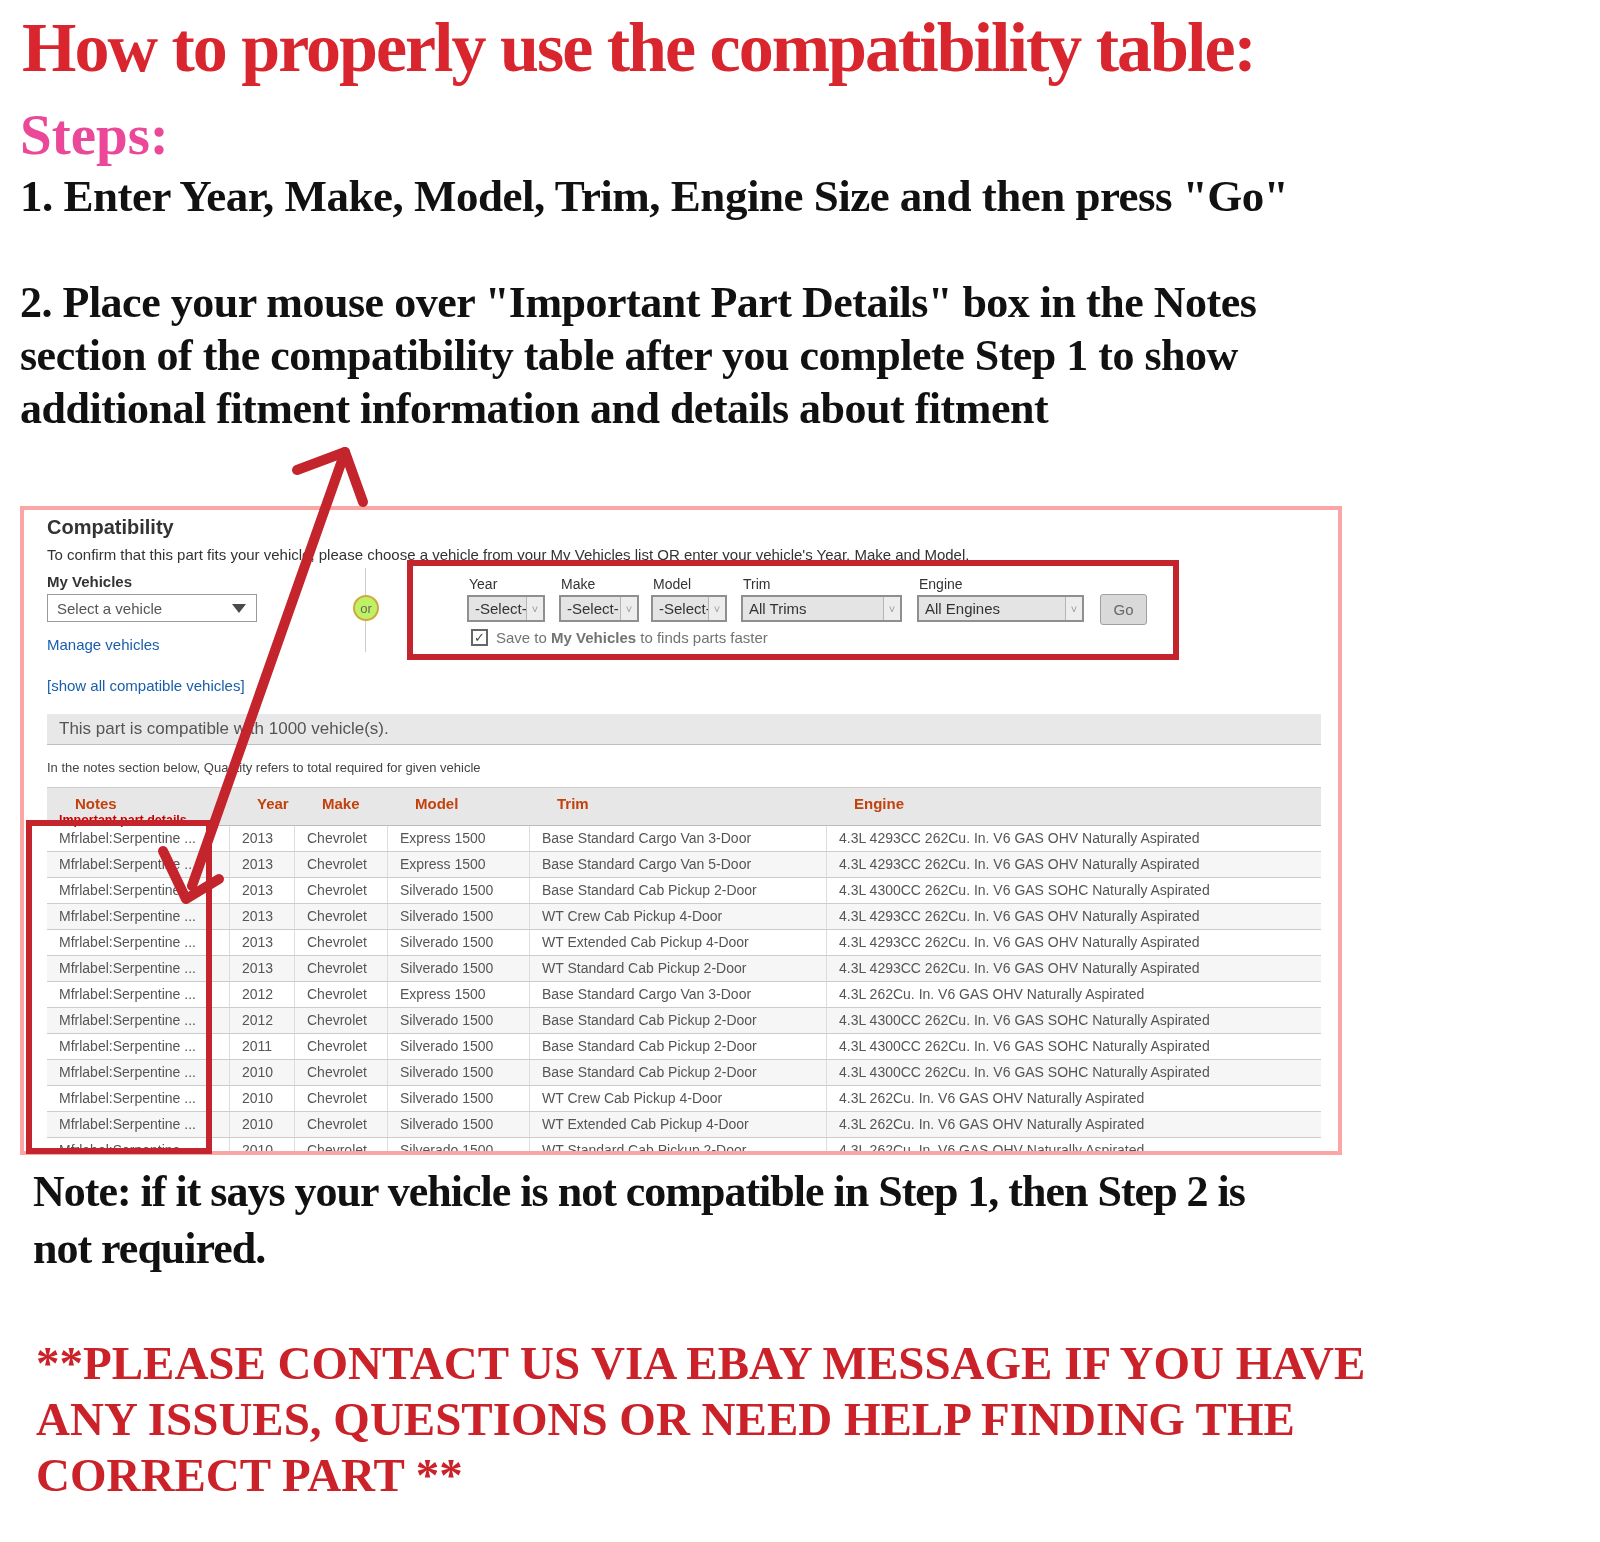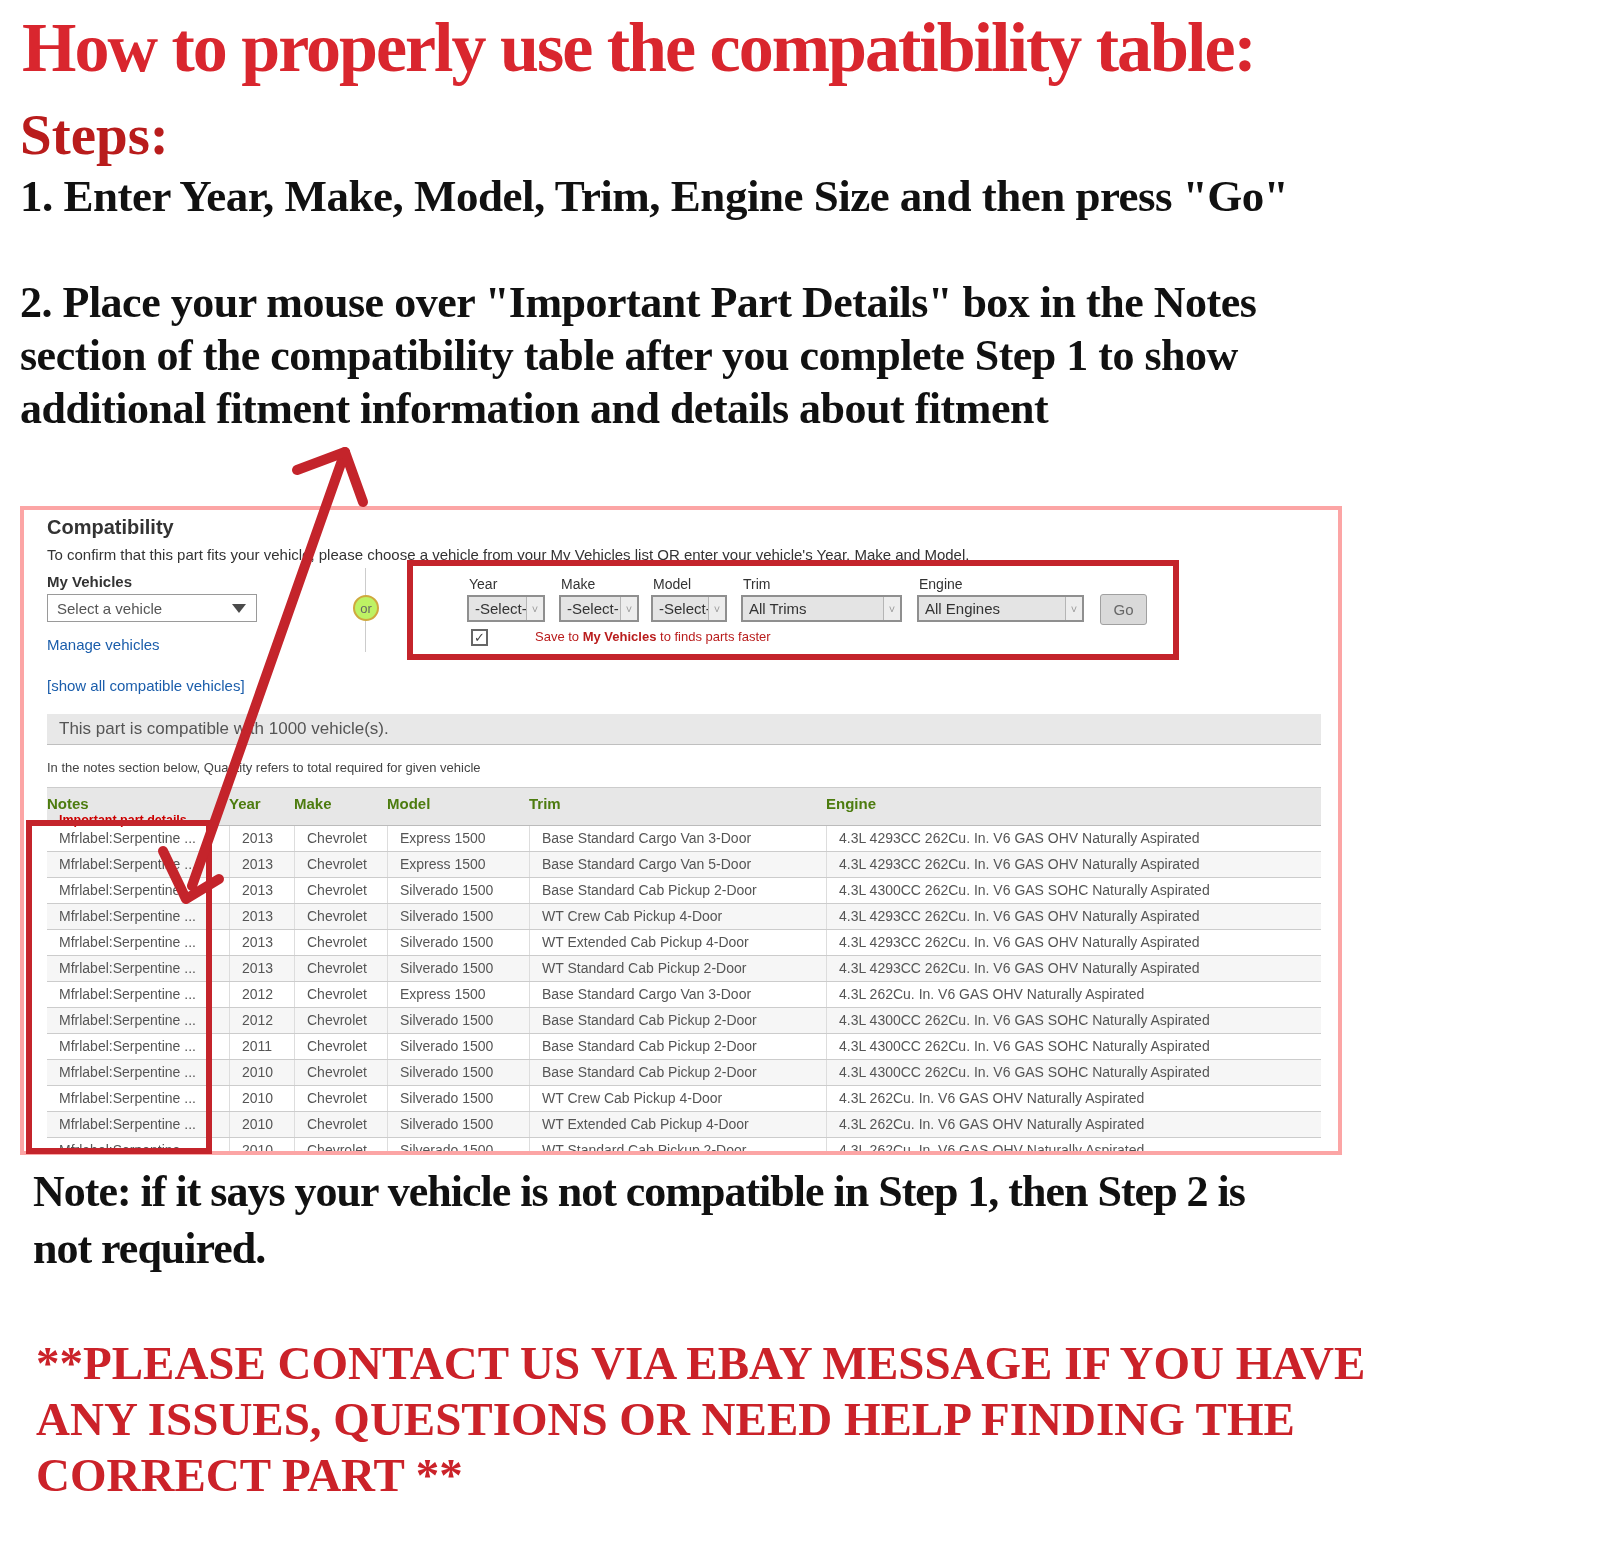--- a/index.html
+++ b/index.html
@@ -1,21 +1,21 @@
 <!DOCTYPE html>
 <html><head>
 <meta charset="utf-8">
 <style>
   html,body{margin:0;padding:0;background:#fff;}
   .canvas{position:relative;width:1600px;height:1542px;background:#fff;overflow:hidden;
           font-family:"Liberation Sans",sans-serif;border-radius:13px;}
   
   .serif{font-family:"Liberation Serif",serif;font-weight:700;white-space:pre-line;}
   .page-title{position:absolute;left:22px;top:8px;font-size:70px;letter-spacing:-2px;color:#d9262e;}
-  .steps-heading{position:absolute;left:20px;top:102px;font-size:57px;color:#b91c1c;}
+  .steps-heading{position:absolute;left:20px;top:102px;font-size:57px;color:#ec4899;}
   .step1{position:absolute;left:20px;top:170px;font-size:45px;letter-spacing:-0.5px;color:#111;}
   .step2{position:absolute;left:20px;top:276px;font-size:44px;line-height:53px;letter-spacing:-0.5px;color:#111;}
   .note-text{position:absolute;left:33px;top:1163px;font-size:44px;line-height:57px;letter-spacing:-1px;color:#111;}
   .contact-text{position:absolute;left:36px;top:1335px;font-size:47px;line-height:56px;color:#cb2229;}
   
   .widget{position:absolute;left:20px;top:506px;width:1322px;height:649px;background:#fff;
           border:4px solid #fca5a5;box-sizing:border-box;overflow:hidden;color:#333;}
   .w-title{position:absolute;left:23px;top:6px;font-size:20px;font-weight:700;color:#333;}
   .w-desc{position:absolute;left:23px;top:36px;font-size:15px;color:#333;}
   .mv-label{position:absolute;left:23px;top:63px;font-size:15px;font-weight:700;}
@@ -41,31 +41,31 @@
              color:#9a9a9a;border-left:1px solid #b5b5b5;background:#ededed;}
   .lf0{left:445px}.lf1{left:537px}.lf2{left:629px}.lf3{left:719px}.lf4{left:895px}
   .sf0{left:443px;width:78px}.sf1{left:535px;width:80px}.sf2{left:627px;width:76px}
   .sf3{left:717px;width:161px}.sf4{left:893px;width:167px}
   .go-btn{position:absolute;left:1076px;top:84px;width:47px;height:31px;box-sizing:border-box;
           background:#d9d9d9;border:1px solid #a0a0a0;border-radius:3px;display:flex;
           align-items:center;justify-content:center;font-size:15px;color:#666;cursor:pointer;}
   .cb{position:absolute;left:447px;top:119px;width:17px;height:17px;box-sizing:border-box;
       border:2px solid #666;background:#fff;display:flex;align-items:center;justify-content:center;
       font-size:13px;color:#444;cursor:pointer;}
-  .cb-label{position:absolute;left:472px;top:119px;font-size:13px;color:#b91c1c;margin-left:39px;}
+  .cb-label{position:absolute;left:472px;top:119px;font-size:15px;color:#737373;}
   .banner{position:absolute;left:23px;top:204px;width:1274px;height:31px;box-sizing:border-box;
           background:#e8e8e8;border-bottom:1px solid #bfbfbf;display:flex;align-items:center;
           font-size:17px;color:#555;}
   .banner span{padding-left:12px;}
   .notes-hint{position:absolute;left:23px;top:250px;font-size:13px;color:#444;}
   
   .tbl{position:absolute;left:23px;top:277px;width:1274px;}
   .t-head{position:relative;height:39px;background:#e7e7e7;border-top:1px solid #ccc;
           border-bottom:1px solid #bbb;box-sizing:border-box;display:flex;}
-  .th{box-sizing:border-box;padding:7px 0 0 0;font-size:15px;font-weight:700;color:#4d7c0f;}
+  .th{box-sizing:border-box;padding:7px 0 0 28px;font-size:15px;font-weight:700;color:#c2410c;}
   .th-sub{position:absolute;left:12px;top:25px;font-size:12.5px;font-weight:700;color:#c00;}
   .t-row{display:flex;height:26px;border-bottom:1px solid #ccc;box-sizing:border-box;background:#fff;}
   .t-row.alt{background:#f6f6f6;}
   .t-cell{box-sizing:border-box;line-height:25px;font-size:14px;color:#555;padding-left:12px;
           white-space:nowrap;overflow:hidden;border-left:1px solid #ddd;}
   .c0{width:182px;border-left:none;}.c1{width:65px;}.c2{width:93px;}.c3{width:142px;}
   .c4{width:297px;}.c5{width:495px;}
   
   .overlay{position:absolute;left:0;top:0;width:1600px;height:1542px;pointer-events:none;}
   .red-box{position:absolute;border:6px solid #c4242b;box-sizing:border-box;pointer-events:none;}

